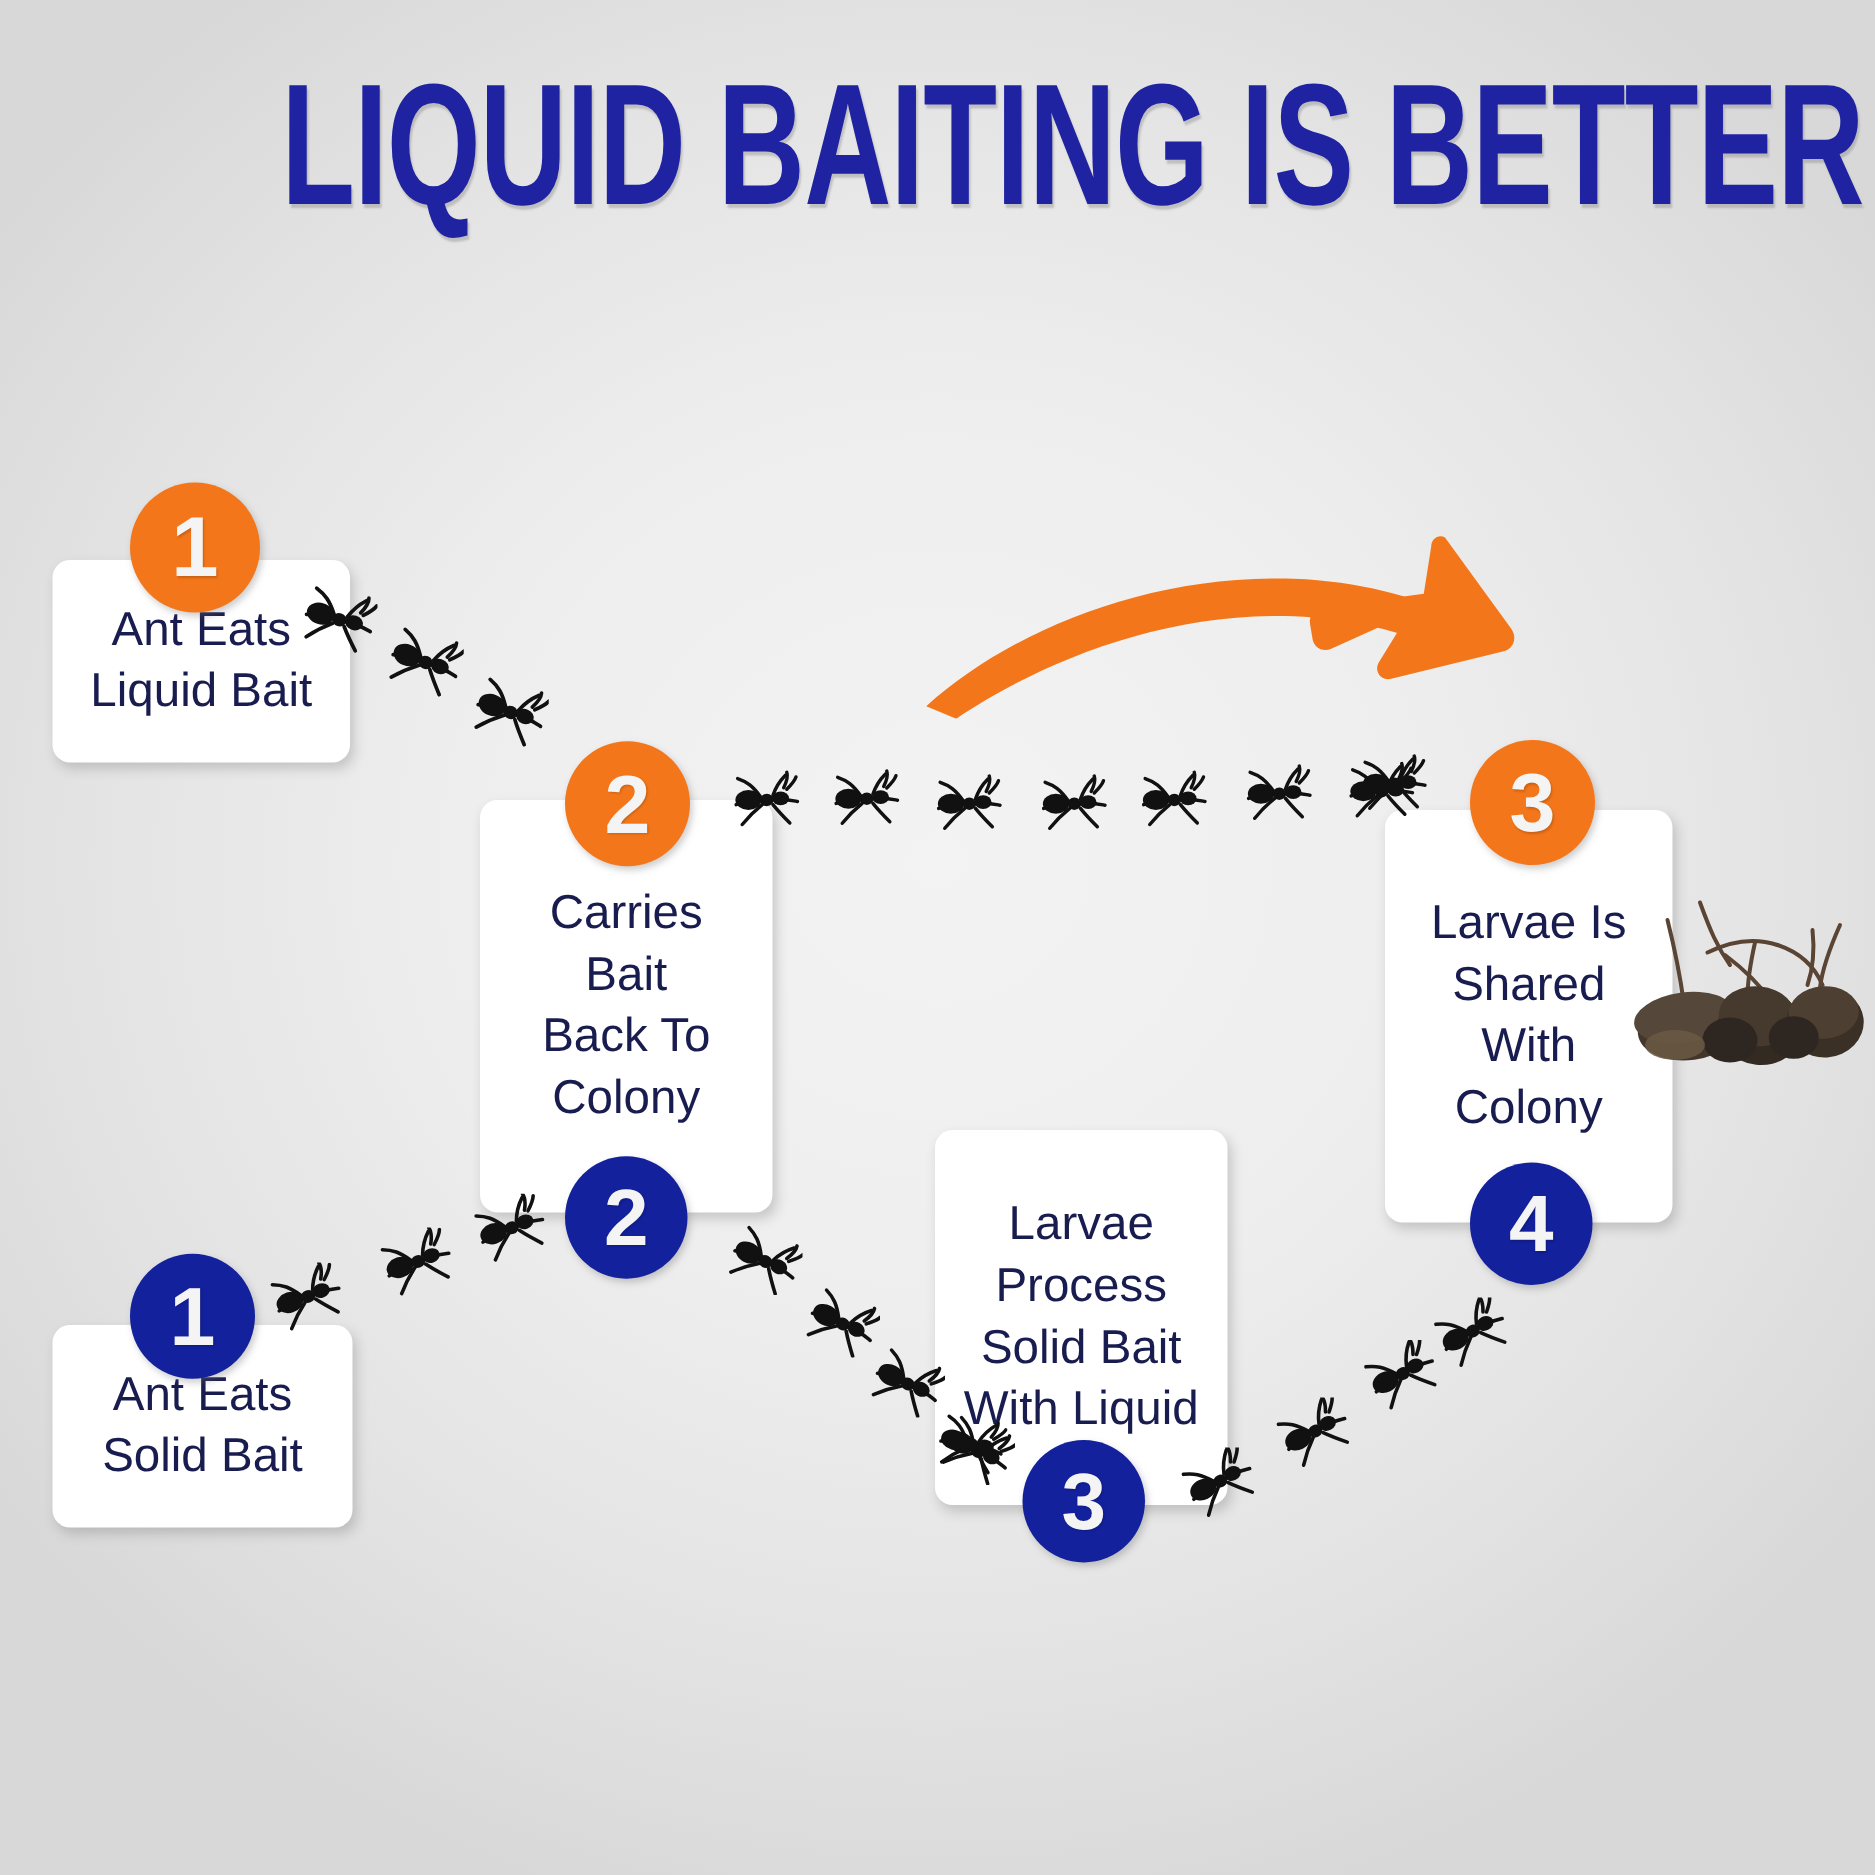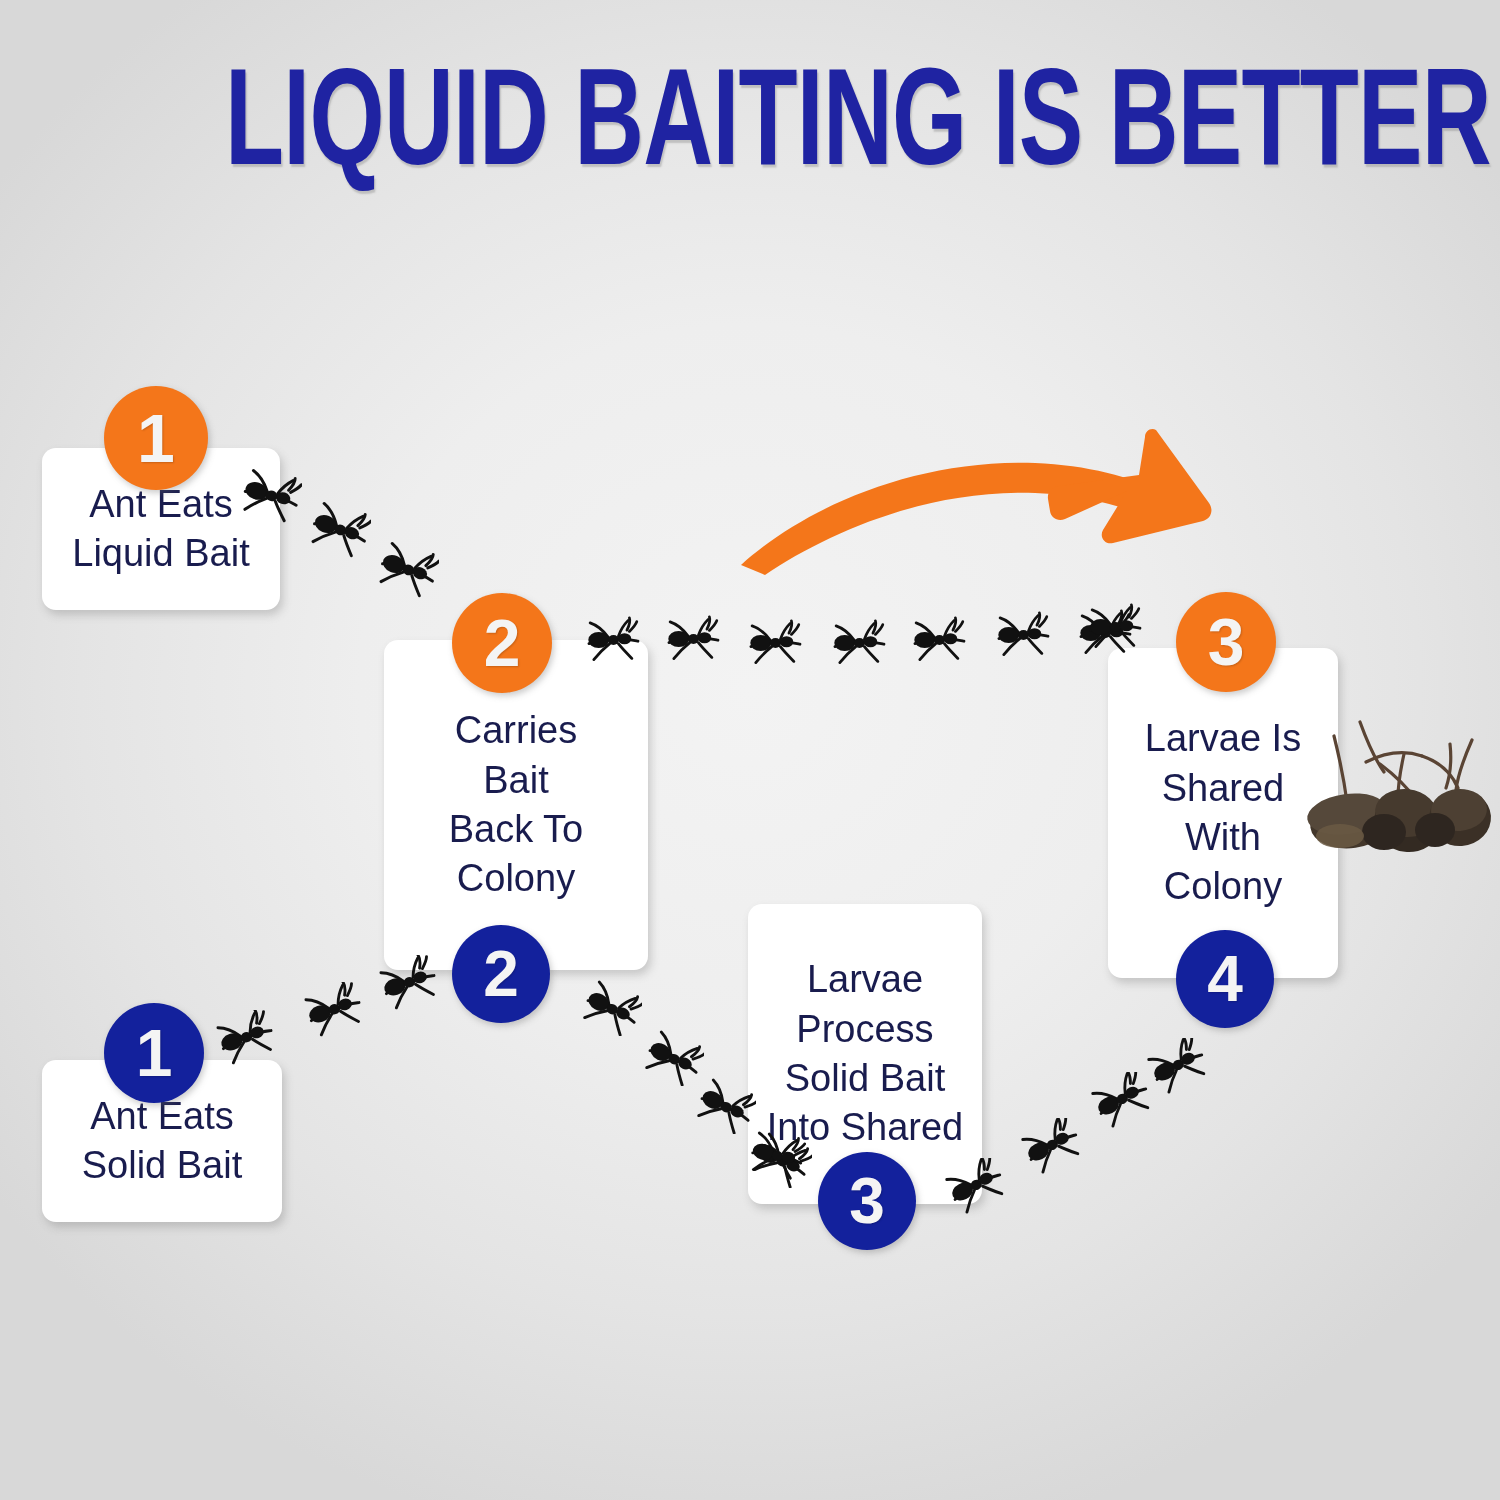--- a/index.html
+++ b/index.html
@@ -556,21 +556,21 @@
     </g>
       </svg>
   </div>
 
   <div class="card" style="left:42px;top:448px;width:238px;height:162px;">
     <div class="card-text" style="font-size:38px;">Ant Eats
 Liquid Bait</div>
   </div>
   <div class="badge orange" style="left:104px;top:386px;width:104px;height:104px;font-size:68px;">1</div>
 
-  <div class="card" style="left:384px;top:640px;width:264px;height:330px;">
+  <div class="card" style="left:384px;top:640px;width:234px;height:330px;">
     <div class="card-text" style="font-size:38px;">Carries
 Bait
 Back To
 Colony</div>
   </div>
   <div class="badge orange" style="left:452px;top:593px;width:100px;height:100px;font-size:66px;">2</div>
   <div class="badge blue" style="left:452px;top:925px;width:98px;height:98px;font-size:64px;">2</div>
 
   <div class="card" style="left:1108px;top:648px;width:230px;height:330px;">
     <div class="card-text" style="font-size:38px;">Larvae Is
@@ -584,17 +584,17 @@
   <div class="card" style="left:42px;top:1060px;width:240px;height:162px;">
     <div class="card-text" style="font-size:38px;">Ant Eats
 Solid Bait</div>
   </div>
   <div class="badge blue" style="left:104px;top:1003px;width:100px;height:100px;font-size:66px;">1</div>
 
   <div class="card" style="left:748px;top:904px;width:234px;height:300px;">
     <div class="card-text" style="font-size:38px;">Larvae
 Process
 Solid Bait
-Into Shared</div>
+With Liquid</div>
   </div>
   <div class="badge blue" style="left:818px;top:1152px;width:98px;height:98px;font-size:64px;">3</div>
 
 </div>
 
 </body></html>

